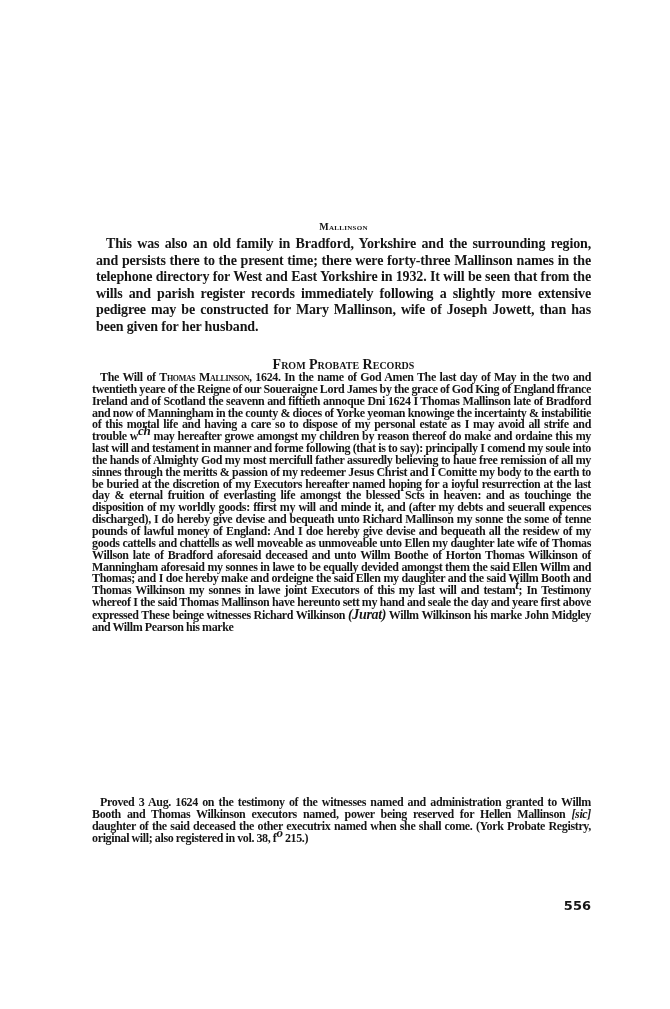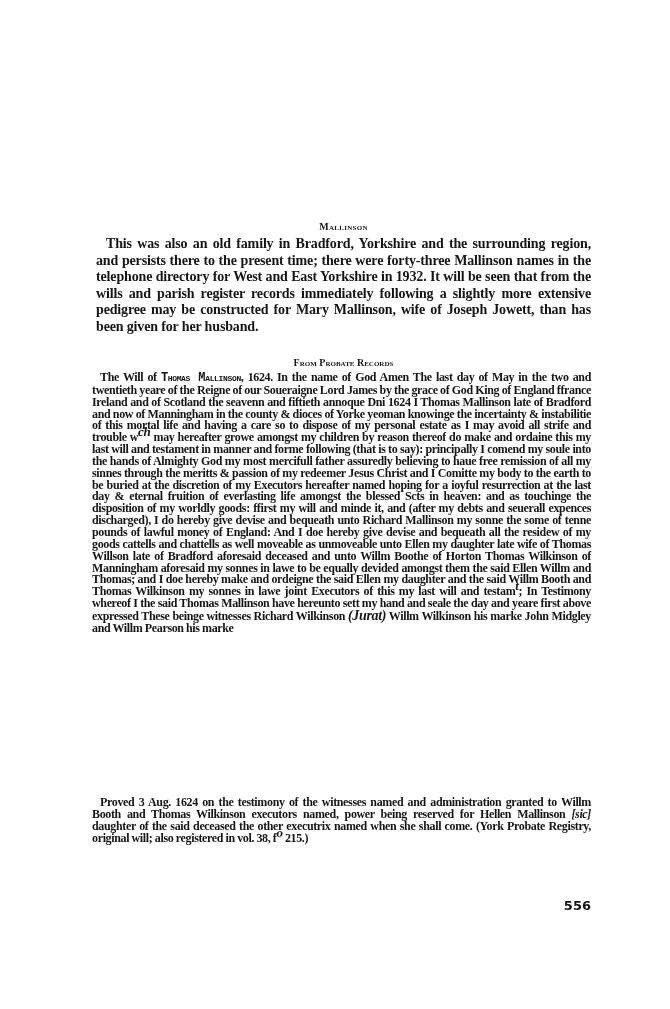--- a/index.html
+++ b/index.html
@@ -14,36 +14,36 @@
       font-variant: small-caps; letter-spacing: 0.3px;
     }
     .intro {
       position: absolute; top: 236px; left: 0; width: 495px;
       font-size: 14px; line-height: 16.6px; font-weight: bold;
       text-align: justify; text-indent: 10px; margin: 0;
       letter-spacing: -0.15px;
     }
     .subhead {
       position: absolute; top: 357px; left: 0; width: 495px;
-      text-align: center; font-size: 10px; font-weight: bold;
+      text-align: center; font-size: 14px; font-weight: bold;
       font-variant: small-caps;
     }
     .will {
       position: absolute; top: 372px; left: -4px; width: 499px;
       font-size: 12px; line-height: 11.85px; font-weight: bold;
       text-align: justify; text-indent: 8px; margin: 0;
       letter-spacing: -0.35px; word-spacing: -0.3px;
     }
     .proved {
       position: absolute; top: 797px; left: -4px; width: 499px;
       font-size: 12px; line-height: 11.85px; font-weight: bold;
       text-align: justify; text-indent: 8px; margin: 0;
       letter-spacing: -0.35px; word-spacing: -0.3px;
     }
-    .sc { font-variant: small-caps; font-family: Liberation Mono, monospace; }
+    .sc { font-variant: small-caps; }
     .it { font-style: italic; }
     .jurat { font-style: italic; font-size: 14px; }
     .sup { font-size: 13px; vertical-align: super; line-height: 0; font-style: italic; }
     .pagenum {
       position: absolute; top: 898px; left: 0; width: 495px;
       text-align: right; font-size: 13px; font-weight: bold;
       font-family: "DejaVu Sans", sans-serif;
     }
   </style>
 </head>

